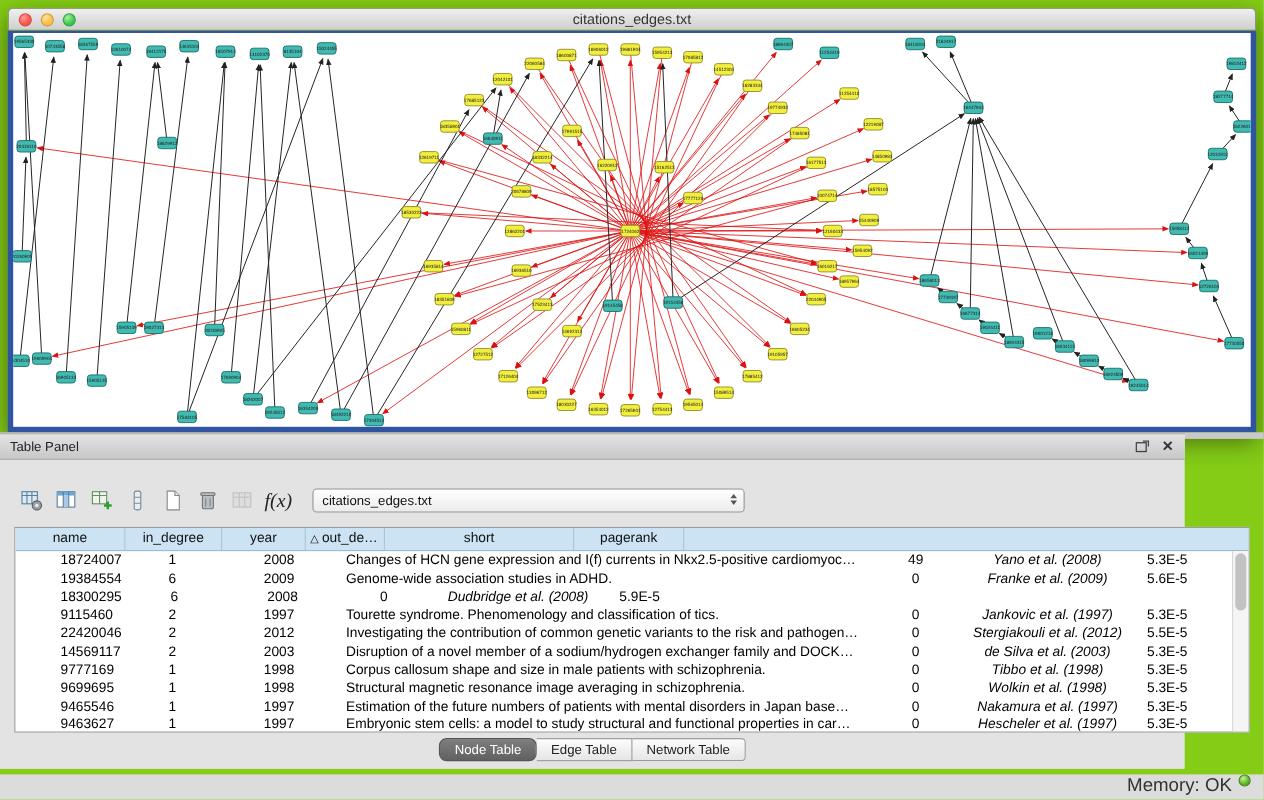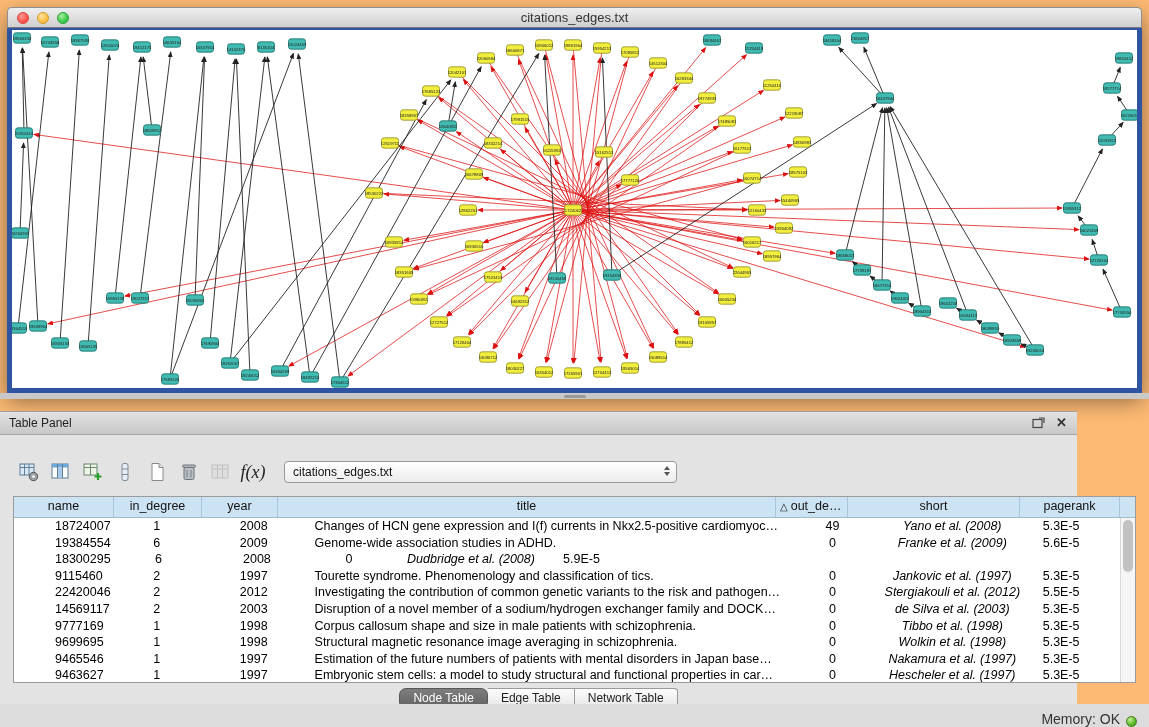--- a/index.html
+++ b/index.html
@@ -1,16 +1,16 @@
 <!DOCTYPE html>
 <html><head>
 <meta charset="utf-8">
 <style>
   html,body{margin:0;padding:0;}
-  .app{position:relative;width:1149px;height:727px;background:#fdba74;overflow:hidden;
+  .app{position:relative;width:1149px;height:727px;background:#84cc16;overflow:hidden;
        font-family:"Liberation Sans",sans-serif;}
 
   
   .net-window{position:absolute;left:7px;top:7px;width:1135px;height:386px;
               border-radius:5px 5px 0 0;box-shadow:0 8px 22px rgba(0,0,0,.45);}
   .titlebar{height:21px;background:linear-gradient(#efefef,#cfcfcf);
             border:1px solid #8f8f8f;border-bottom:1px solid #7b7b7b;
             border-radius:5px 5px 0 0;position:relative;box-sizing:border-box;}
   .traffic{position:absolute;left:9px;top:4px;display:flex;gap:8px;}
   .tl{width:12px;height:12px;border-radius:50%;box-sizing:border-box;}
@@ -21,21 +21,21 @@
   .frame{position:absolute;left:0;top:21px;right:0;bottom:0;background:#2f55a2;
          padding:2px 5px 5px;box-sizing:border-box;}
   #net{display:block;width:100%;height:100%;background:#fff;}
 
   
   .splitter{position:absolute;left:0;top:393px;width:1149px;height:6px;background:#c9c9c9;
             display:flex;justify-content:center;align-items:center;}
   .grip{width:22px;height:3px;background:#9a9a9a;border-radius:2px;}
 
   
-  .table-panel{position:absolute;left:0;top:411px;width:1077px;height:305px;background:#e3e3e3;
+  .table-panel{position:absolute;left:0;top:394px;width:1077px;height:305px;background:#e3e3e3;
                border-top:1px solid #9e9e9e;box-sizing:border-box;}
   .panel-header{height:22px;background:linear-gradient(#e2e2e2,#c8c8c8);
                 border-bottom:1px solid #a5a5a5;position:relative;}
   .panel-title{font-size:12px;line-height:22px;margin-left:9px;color:#222;display:inline-block;}
   .panel-controls{position:absolute;right:10px;top:0;height:22px;display:flex;align-items:center;gap:11px;}
   .close-icon{font-size:13px;font-weight:bold;color:#333;line-height:22px;}
 
   .toolbar{position:absolute;left:16px;top:46px;height:28px;display:flex;align-items:center;gap:6px;}
   .tbtn{width:26px;height:26px;display:flex;align-items:center;justify-content:center;border-radius:4px;}
   .fx{font-size:18px;font-style:italic;font-family:"Liberation Serif",serif;color:#222;}
@@ -65,23 +65,23 @@
            border-left:1px solid #d8d8d8;box-sizing:border-box;}
   .thumb{position:absolute;top:2px;left:2px;width:10px;height:52px;background:#c2c2c2;border-radius:6px;}
 
   .tabsbar{position:absolute;left:0;top:276px;width:100%;display:flex;justify-content:center;}
   .tab{height:19px;line-height:19px;padding:0 13px;font-size:12px;
        background:linear-gradient(#fcfcfc,#e6e6e6);border:1px solid #9a9a9a;border-left:none;color:#222;}
   .tab:first-child{border-left:1px solid #9a9a9a;border-radius:4px 0 0 4px;}
   .tab:last-child{border-radius:0 4px 4px 0;text-align:right;}
   .tab.active{background:linear-gradient(#7e7e7e,#616161);color:#fff;border-color:#565656;border-radius:7px;}
 
-  .statusbar{position:absolute;left:0;top:704px;width:1149px;height:23px;display:flex;align-items:flex-end;
+  .statusbar{position:absolute;left:0;top:704px;width:1149px;height:23px;display:flex;align-items:flex-start;
              justify-content:flex-end;gap:6px;padding-right:12px;box-sizing:border-box;
-             font-size:14px;color:#333;background:#dcdcdc;}
+             font-size:17px;color:#333;background:#dcdcdc;}
   .mem-dot{width:11px;height:11px;border-radius:50%;box-sizing:border-box;
            background:radial-gradient(circle at 35% 30%,#c4f39a,#58b822 60%,#3d9114);border:1px solid #4a7a1c;}
 </style>
 </head>
 <body>
 
 <div class="app">
 
   <div class="net-window">
     <div class="titlebar">
@@ -744,21 +744,20 @@
             <span class="arr-dn"></span>
         </span>
       </div>
     </div>
 
     <div class="table">
       <div class="thead">
           <div class="th c0"><span>name</span></div>
           <div class="th c1"><span>in_degree</span></div>
           <div class="th c2"><span>year</span></div>
-          <div class="th c3"><span>title</span></div>
           <div class="th c4"><span class="sort">△</span><span>out_de…</span></div>
           <div class="th c5"><span>short</span></div>
           <div class="th c6"><span>pagerank</span></div>
         </div>
       <div class="tbody">
           <div class="tr">
             <div class="td c0">18724007</div>
             <div class="td c1">1</div>
             <div class="td c2">2008</div>
             <div class="td c3">Changes of HCN gene expression and I(f) currents in Nkx2.5-positive cardiomyoc…</div>

